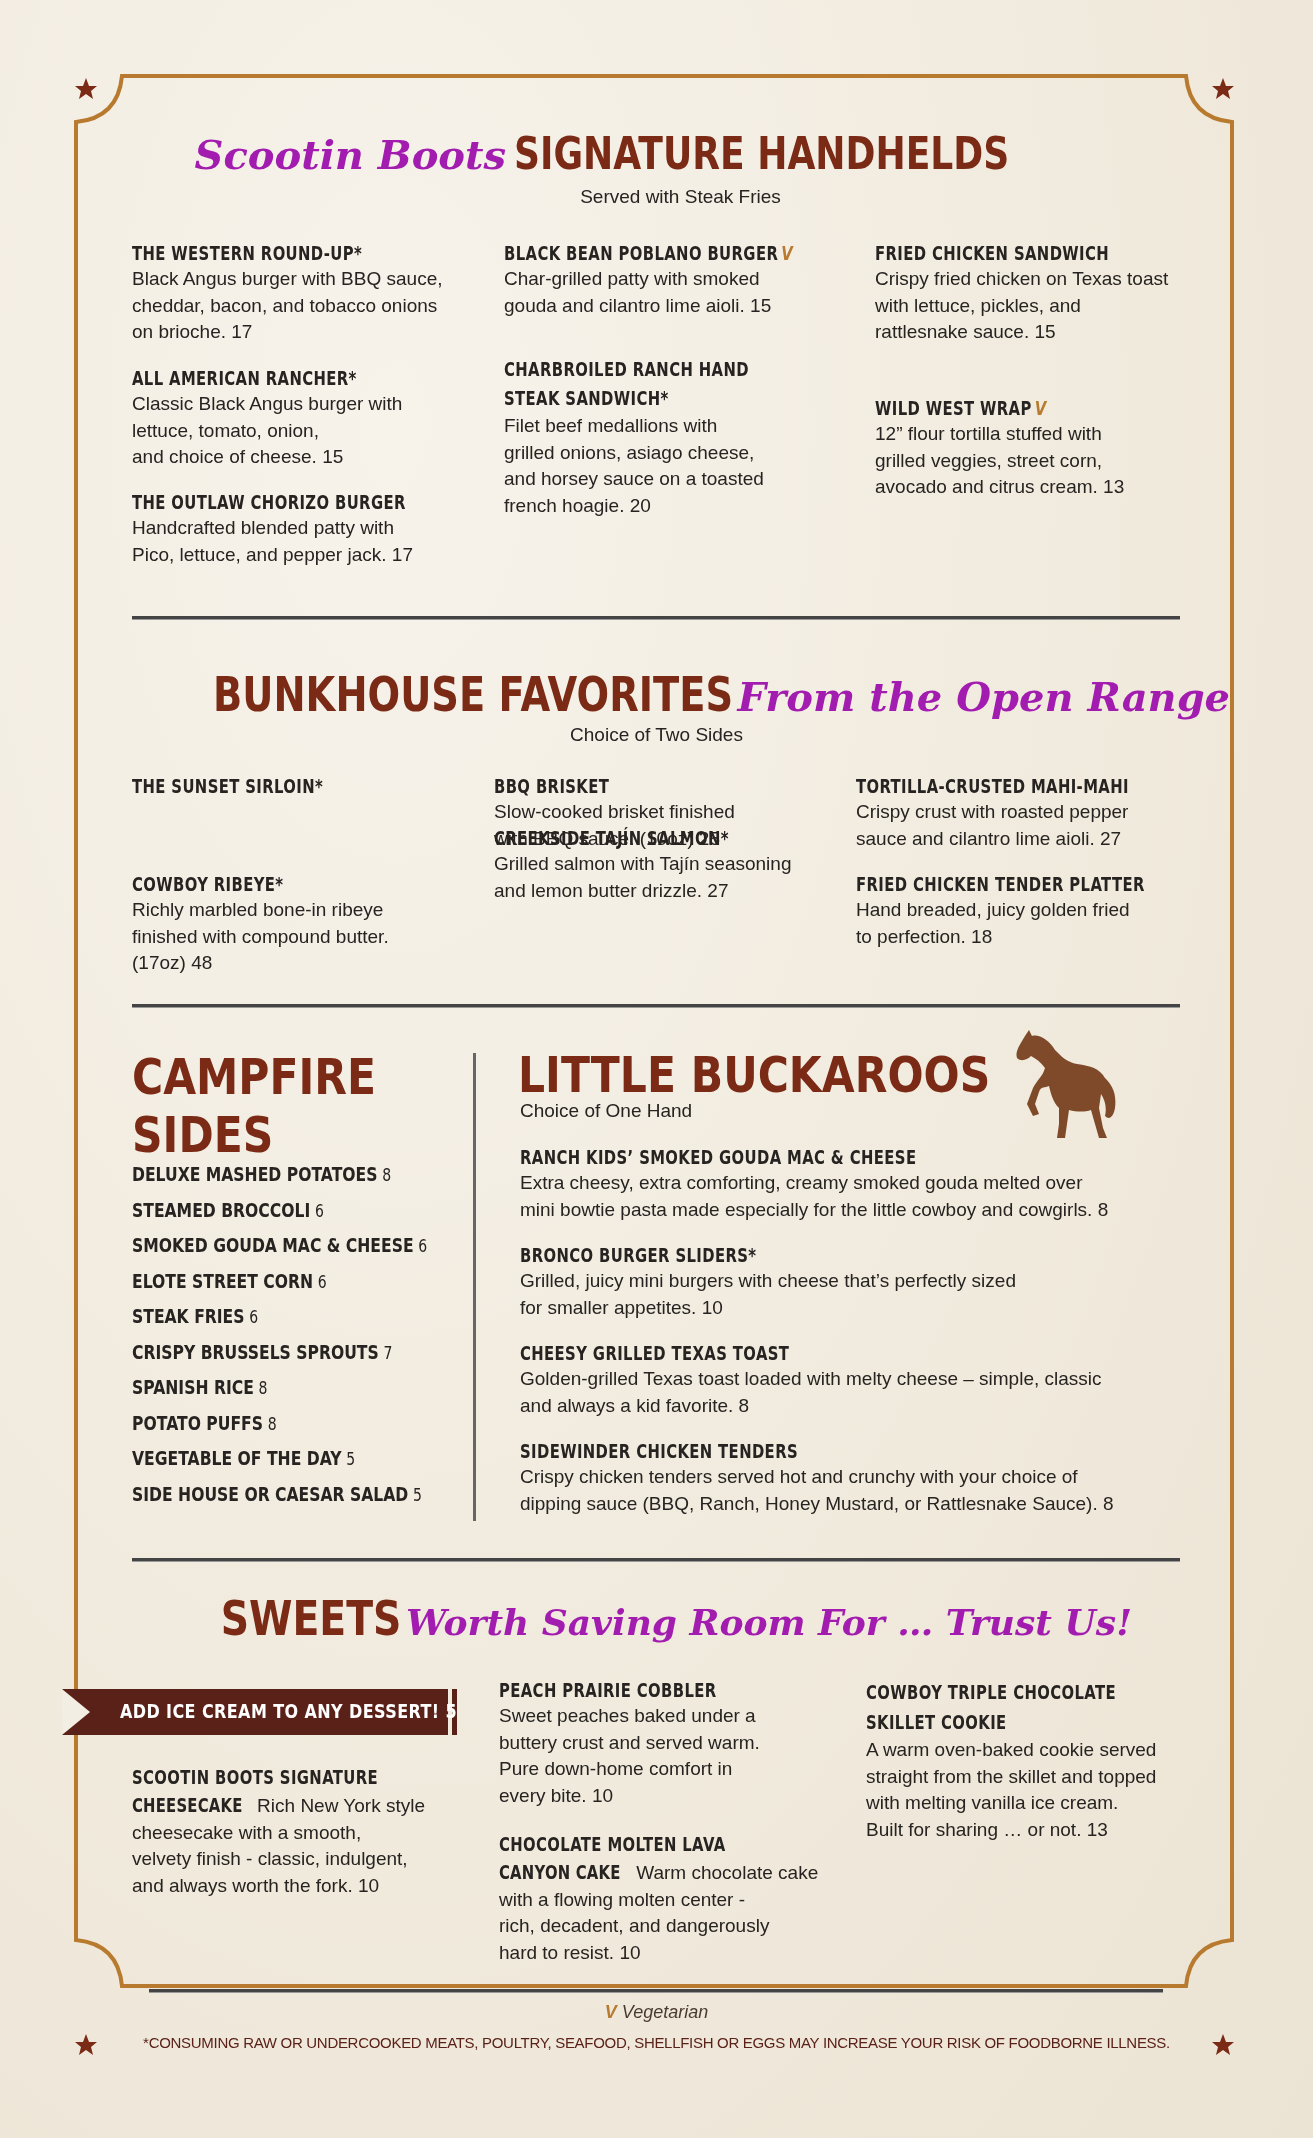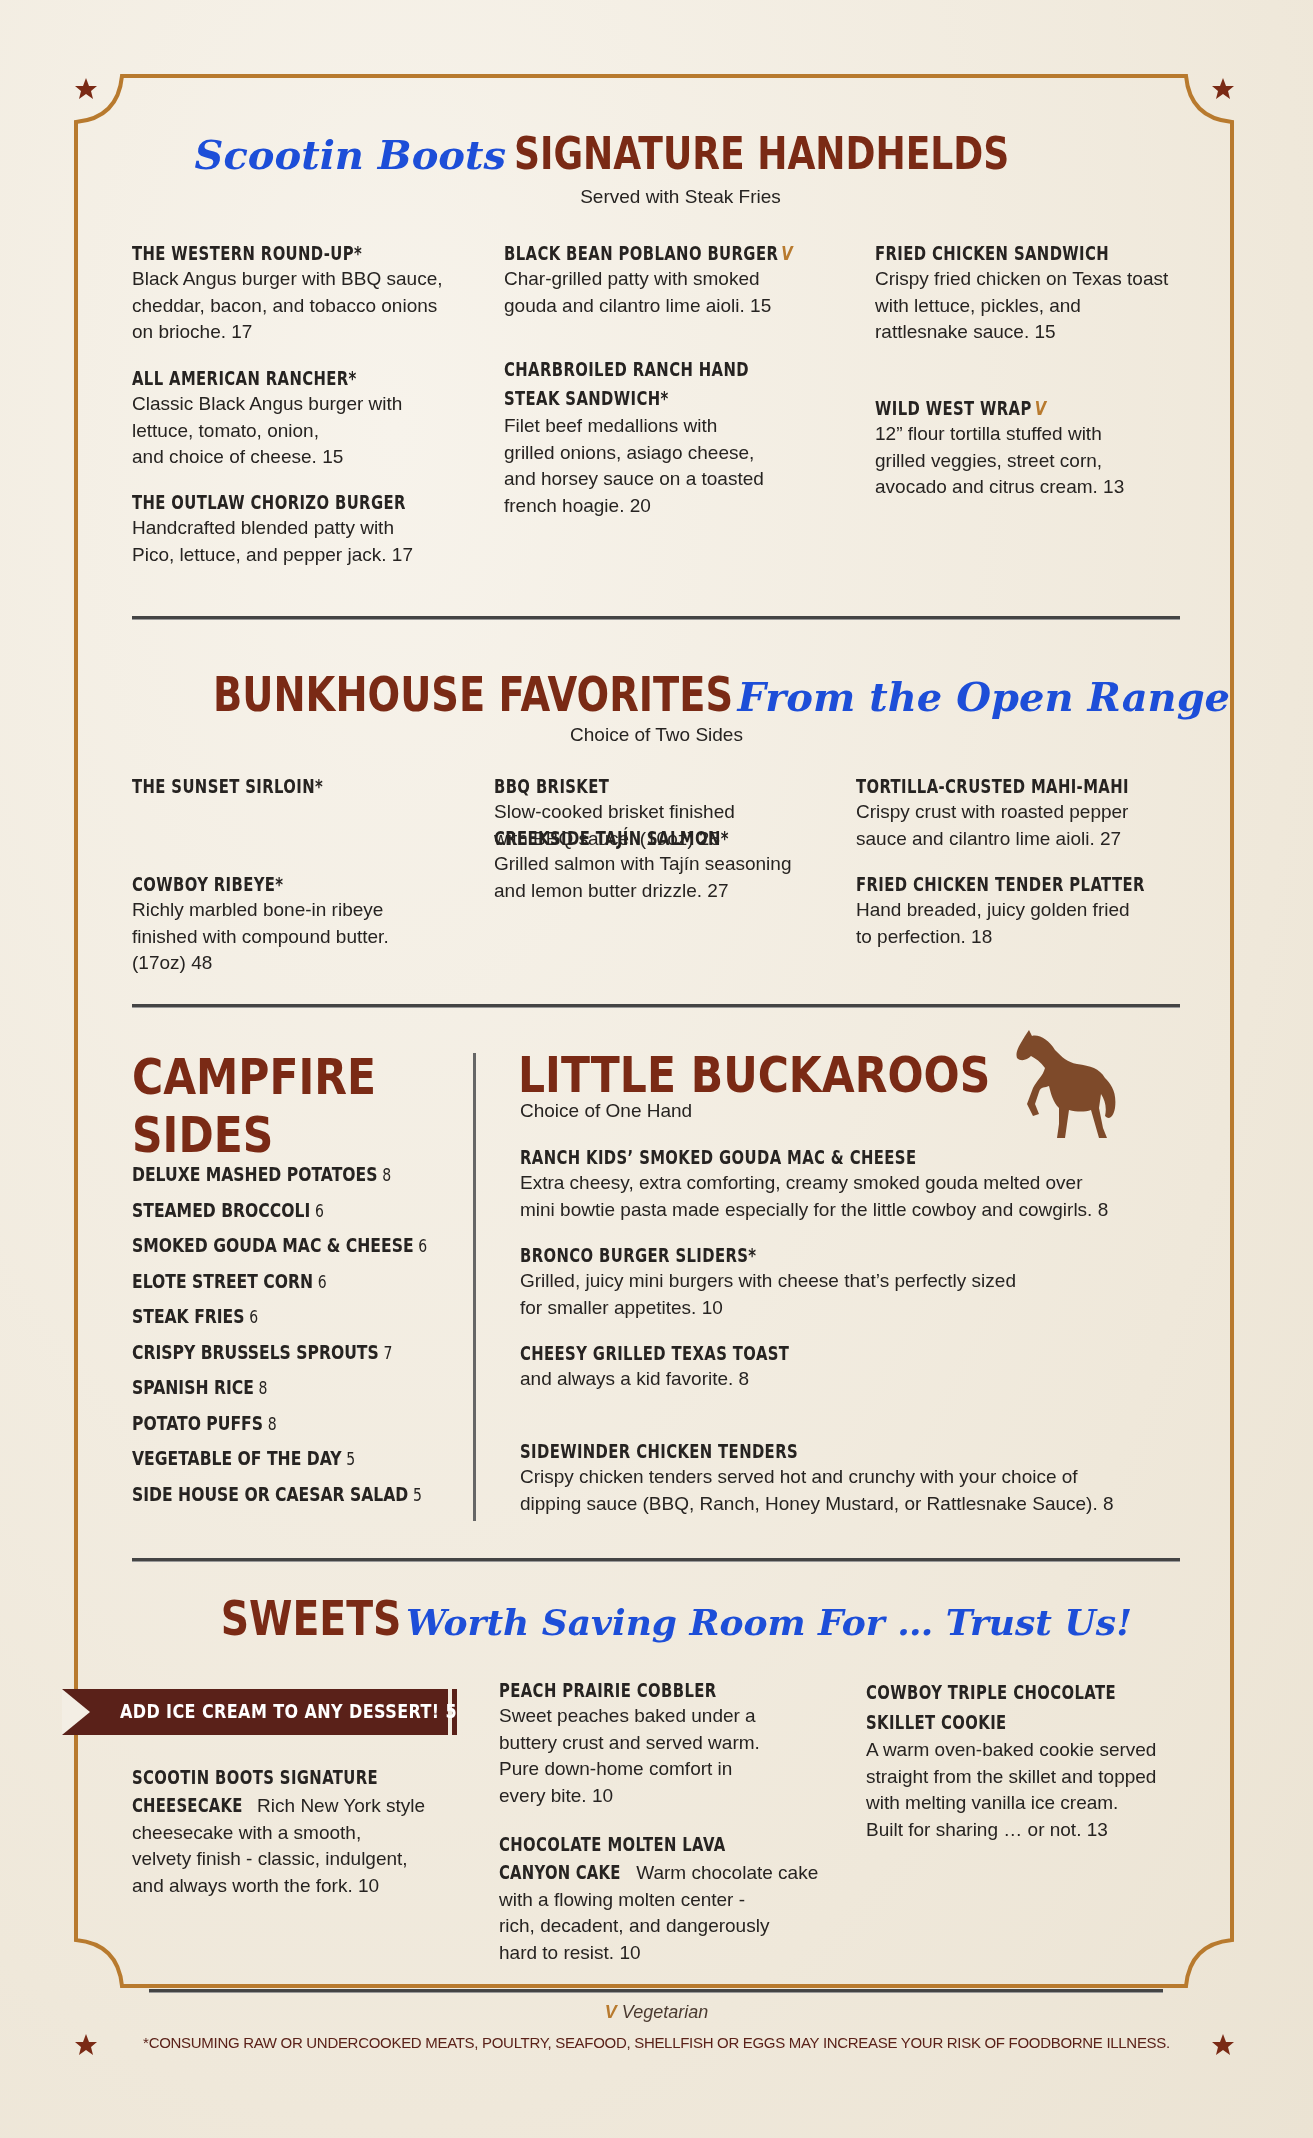--- a/index.html
+++ b/index.html
@@ -8,21 +8,21 @@
     background:#f3eee4;
     background-image: radial-gradient(ellipse at 30% 20%, #f7f3eb 0%, #efe8da 70%, #ebe3d3 100%);
     font-family:"Liberation Sans", sans-serif; color:#262321;
   }
   .frame { position:absolute; left:0; top:0; width:1313px; height:2138px; }
   .abs { position:absolute; }
   .hd { font-family:"DejaVu Sans", sans-serif; font-weight:bold; text-transform:uppercase;
         color:#262321; font-size:19px; letter-spacing:0.5px; transform:scaleX(0.78); transform-origin:left top; white-space:nowrap; line-height:26px; }
   .desc { font-family:"Liberation Sans", sans-serif; font-size:19px; line-height:26.5px; color:#262321; }
   .big { font-family:"DejaVu Sans", sans-serif; font-weight:bold; color:#7a2a15; text-transform:uppercase; white-space:nowrap; }
-  .script { font-family:"DejaVu Serif", serif; font-style:italic; font-weight:bold; color:#1d4ed8; white-space:nowrap;text-align:right; }
+  .script { font-family:"DejaVu Serif", serif; font-style:italic; font-weight:bold; color:#a21caf; white-space:nowrap;text-align:right; }
   .sub { font-family:"Liberation Sans", sans-serif; font-size:19px; color:#262321; }
   .veg { color:#b87a2e; font-style:italic; font-weight:bold; margin-left:4px; }
   .rule { position:absolute; height:3px; background:#444; border-bottom:1px solid #999; }
   .sides-item { font-family:"DejaVu Sans", sans-serif; font-weight:bold; font-size:20px; text-transform:uppercase;
                 white-space:nowrap; line-height:35.5px; transform:scaleX(0.78); transform-origin:left top; }
   .sides-item .price { font-weight:normal; font-size:18px; margin-left:6px; }
   .banner { position:absolute; left:62px; top:1689px; width:386px; height:46px; background:#5a2119; }
   .banner-notch { position:absolute; left:62px; top:1689px; width:0; height:0;
                   border-top:23px solid transparent; border-bottom:23px solid transparent; border-left:28px solid #f3eee4; }
   .banner-end { position:absolute; left:452px; top:1689px; width:5px; height:46px; background:#5a2119; }
@@ -193,20 +193,21 @@
 <div class="abs" style="left:520px;top:1242px;width:680px;">
   <div class="hd">BRONCO BURGER SLIDERS*</div>
   <div class="desc">
       <div>Grilled, juicy mini burgers with cheese that’s perfectly sized</div>
       <div>for smaller appetites.   10</div>
     </div>
 </div>
 <div class="abs" style="left:520px;top:1340px;width:680px;">
   <div class="hd">CHEESY GRILLED TEXAS TOAST</div>
   <div class="desc">
+      <div>Golden-grilled Texas toast loaded with melty cheese – simple, classic</div>
       <div>and always a kid favorite.  8</div>
     </div>
 </div>
 <div class="abs" style="left:520px;top:1438px;width:680px;">
   <div class="hd">SIDEWINDER CHICKEN TENDERS</div>
   <div class="desc">
       <div>Crispy chicken tenders served hot and crunchy with your choice of</div>
       <div>dipping sauce (BBQ, Ranch, Honey Mustard, or Rattlesnake Sauce).  8</div>
     </div>
 </div>

